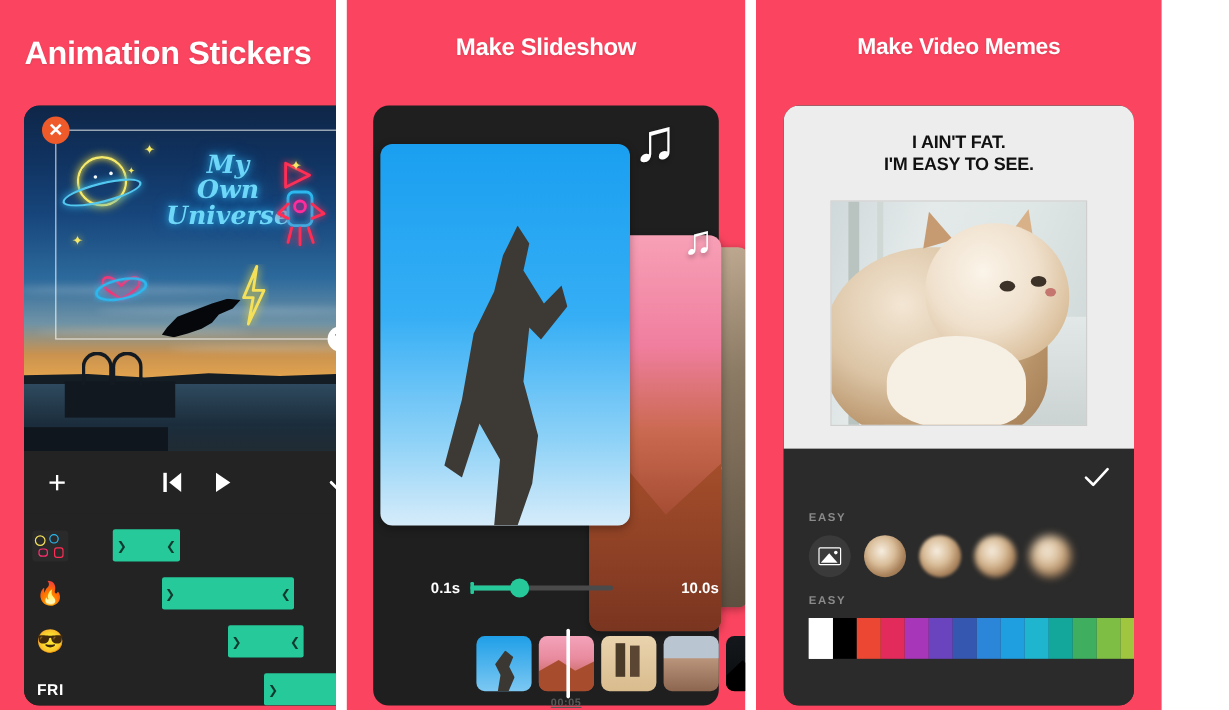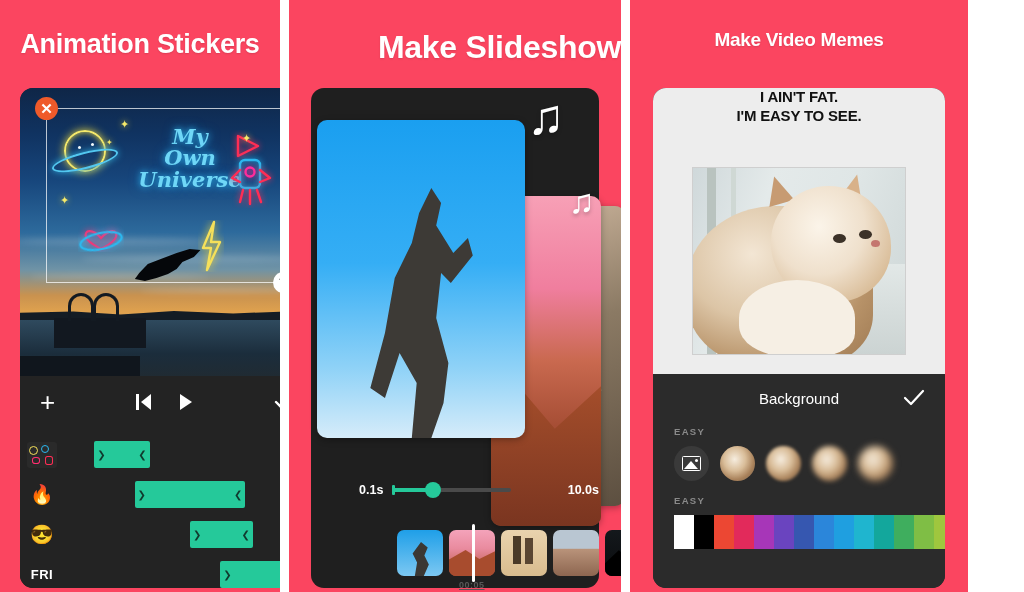--- a/index.html
+++ b/index.html
@@ -23,21 +23,21 @@
     color: #ffffff;
     font-size: 27px;
     font-weight: bold;
     text-align: center;
     letter-spacing: -0.3px;
     padding-top: 29px;
     text-shadow: 0 1px 2px rgba(0,0,0,0.13);
     white-space: nowrap;
   }
   .panel-1 .panel-title { font-size: 27px; }
-  .panel-2 .panel-title { font-size: 32px; text-align: right; }
+  .panel-2 .panel-title { font-size: 20px; }
   .panel-3 .panel-title { font-size: 19px; }
 
   
   .phone {
     position: absolute;
     background: #242424;
     border-radius: 13px;
     overflow: hidden;
   }
 
@@ -181,21 +181,21 @@
   .p2-strip { position:absolute; left:0; right:0; top:522px; height:62px; }
   .thumb { position:absolute; top:8px; width:46px; height:46px; border-radius:7px; overflow:hidden; }
   .playhead { position:absolute; top:2px; width:3px; height:58px; background:#fff; border-radius:2px; }
   .ts { position:absolute; color:#585858; font-size:9px; font-weight:bold; letter-spacing:0.5px;text-decoration:underline; }
 
   
   .p3-phone { left:23px; top:88px; width:292px; height:500px; background:#2b2b2b; }
   .p3-meme { position:absolute; left:0; right:0; top:0; height:286px; background:#ededed; }
   .meme-text {
     text-align:center; color:#111; font-weight:bold;
-    font-size:15px; line-height:1.24; letter-spacing:-0.2px;
+    font-size:15px; line-height:1.24; padding-top:22px; letter-spacing:-0.2px;
   }
   .meme-text span { display:block; }
   .meme-photo {
     position:absolute; left:39px; top:79px; width:214px; height:188px;
     border:1px solid #cfcfcf; overflow:hidden;
     background: linear-gradient(110deg,#cfd8da 0%,#e4eaea 30%,#dfe6e6 60%,#cdd6d6 100%);
   }
   .cat-body {
     position:absolute; left:-6px; top:38px; width:186px; height:160px;
     border-radius:48% 42% 32% 40%;
@@ -445,21 +445,20 @@
           <div class="cat-head"></div>
           <div class="cat-chest"></div>
           <div class="cat-eye" style="left:140px;top:66px;"></div>
           <div class="cat-eye" style="left:166px;top:62px;"></div>
           <div class="cat-nose"></div>
         </div>
       </div>
 
       <div class="p3-panelbar">
         <div class="bg-title-row">
-          <div class="bg-title">Background</div>
           <svg class="bg-check" width="22" height="18" viewBox="0 0 22 18">
             <path d="M2 9 L8 15 L20 2" fill="none" stroke="#fff" stroke-width="2.2" stroke-linecap="round" stroke-linejoin="round"></path>
           </svg>
         </div>
 
         <div class="sec-label">EASY</div>
         <div class="blur-row">
           <div class="blur-item blur-none">
             <div class="pic-ico"></div>
           </div>

